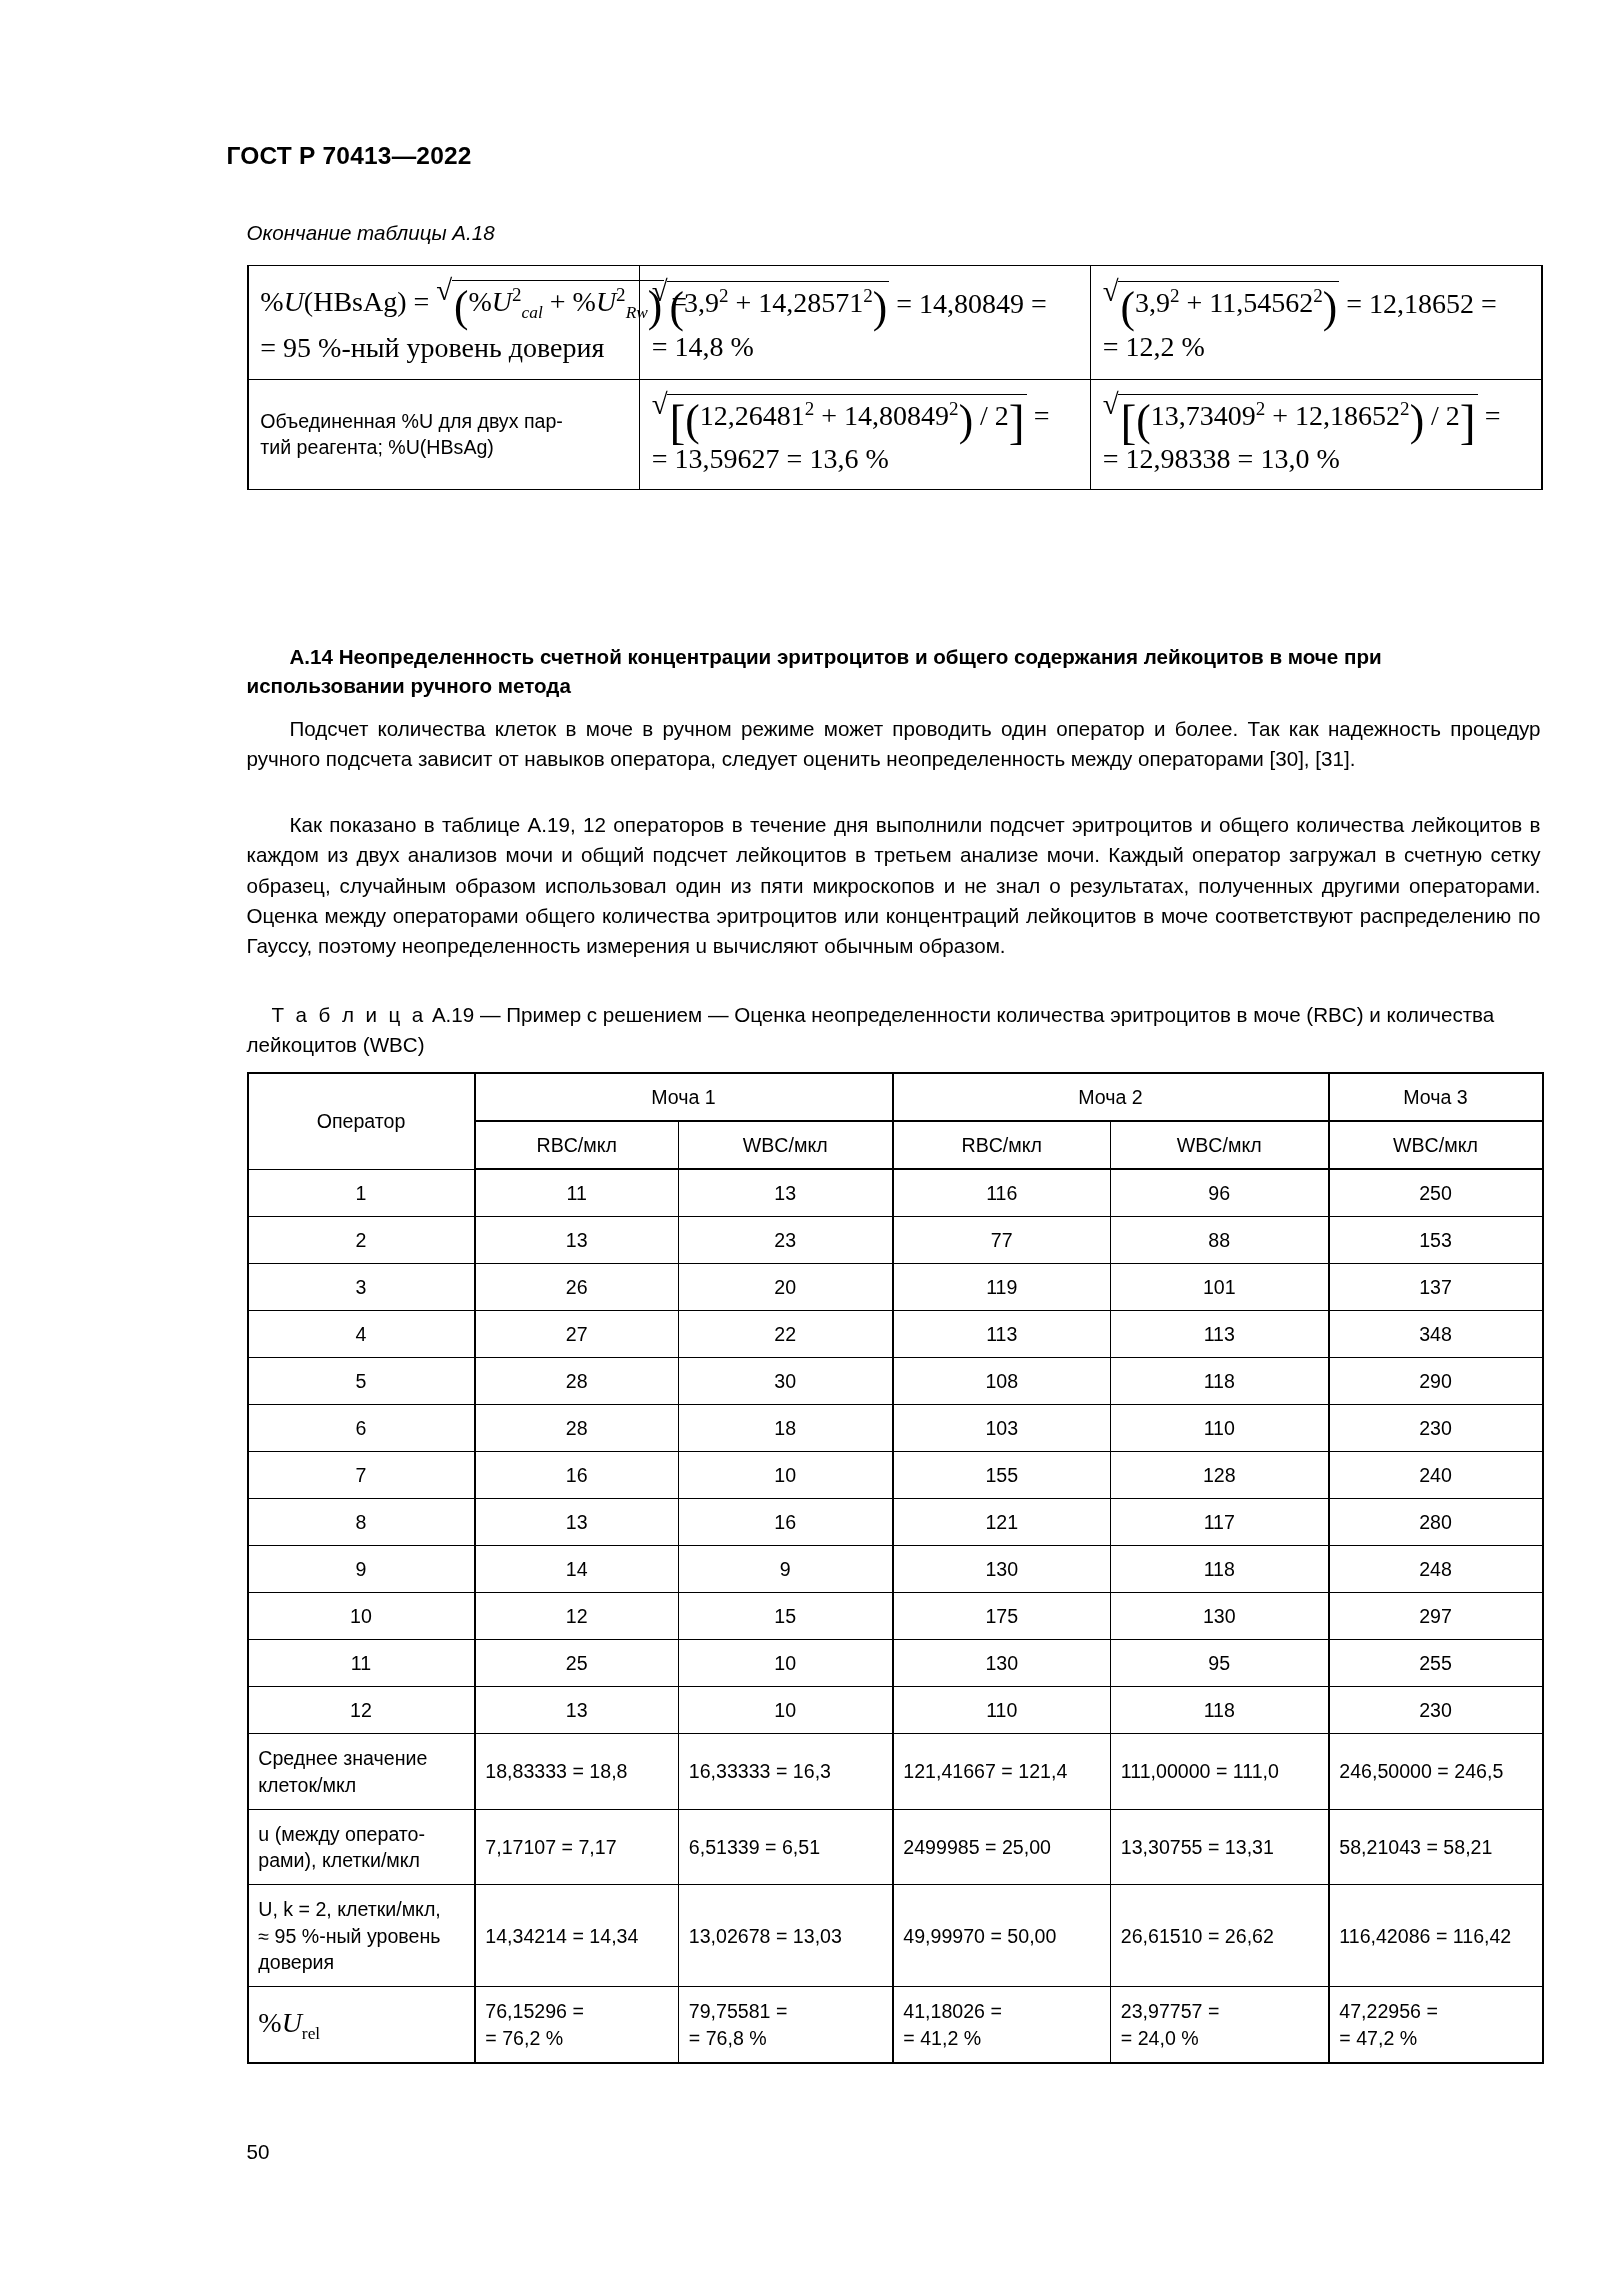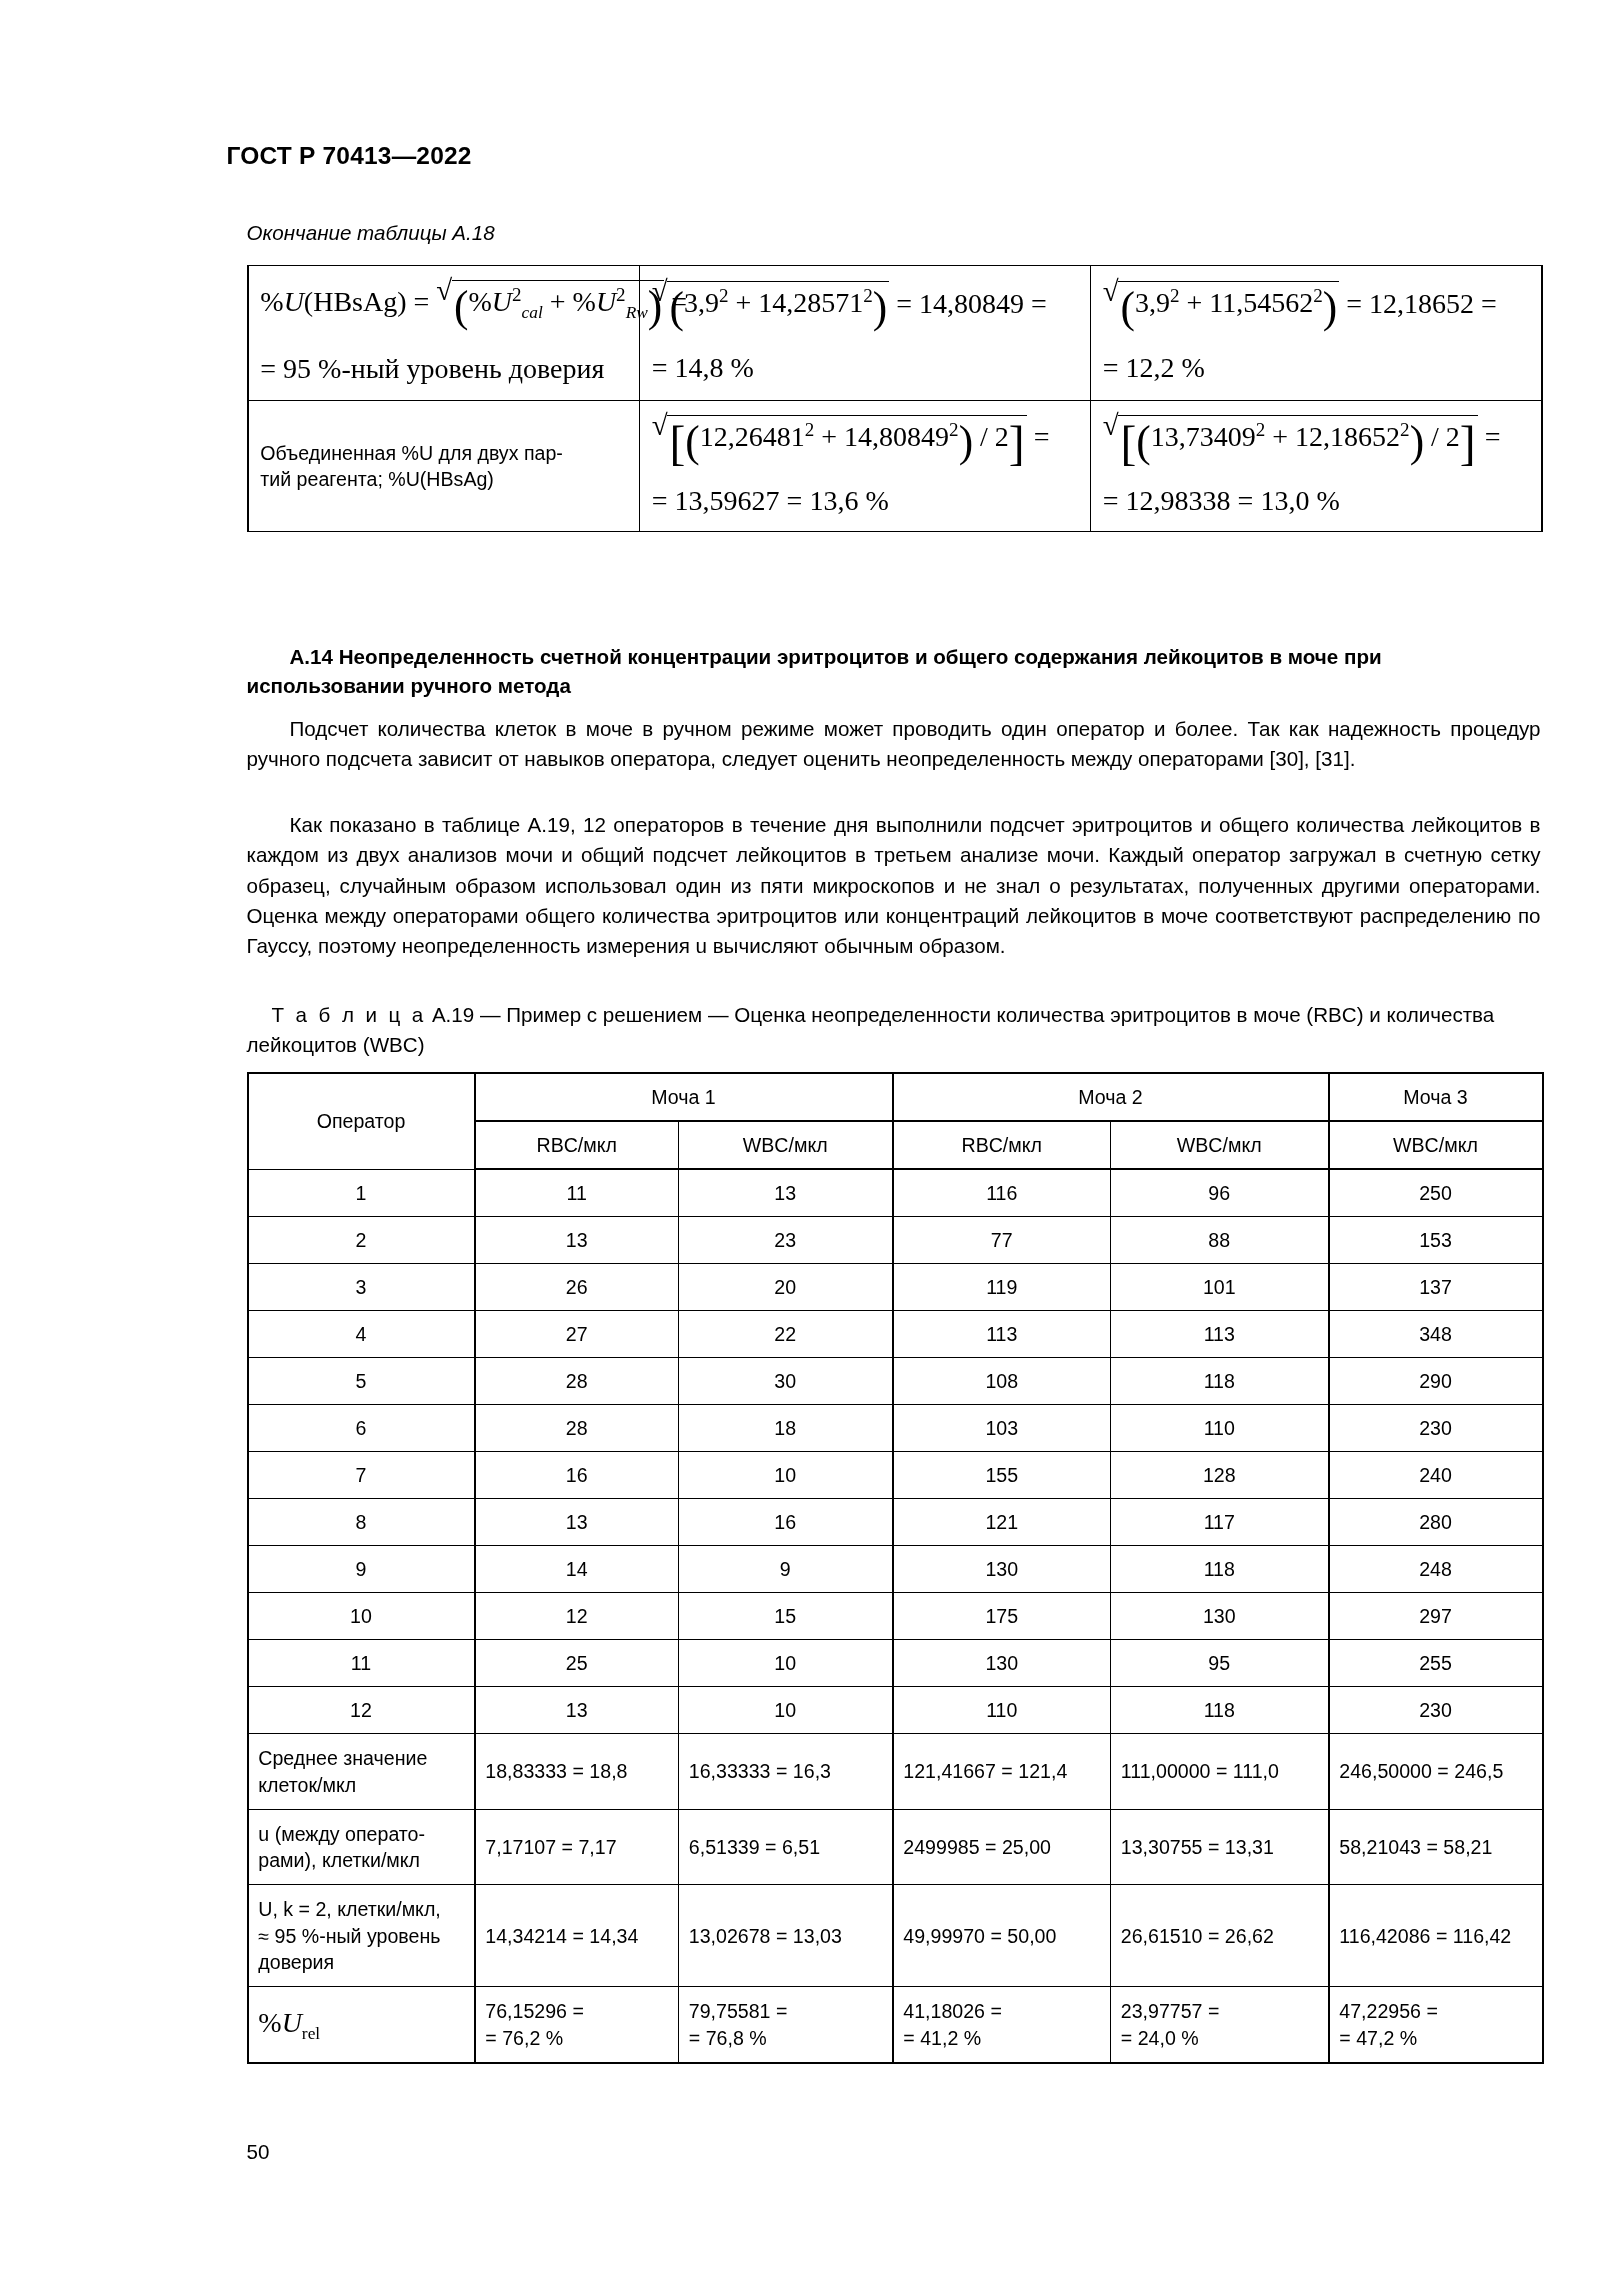--- a/index.html
+++ b/index.html
@@ -99,21 +99,21 @@
   }
   .sqrt > .rad {
     display: inline-block;
     border-top: 1.6px solid #000;
     padding: 1px 2px 0 2px;
   }
   sup.p2 { font-size: 0.68em; vertical-align: super; }
   sub.sb { font-size: 0.62em; vertical-align: sub; font-style: italic; }
   .big-paren { font-size: 1.55em; vertical-align: -0.22em; line-height: 0; }
   .big-brack { font-size: 1.7em; vertical-align: -0.26em; line-height: 0; }
-  .line2 { display: block; margin-top: 26px; }
+  .line2 { display: block; margin-top: 5px; }
 
   
   .sec-head {
     position: absolute;
     left: 192px;
     top: 642px;
     width: 1294px;
     font-size: 20.6px;
     font-weight: bold;
     line-height: 1.42;

